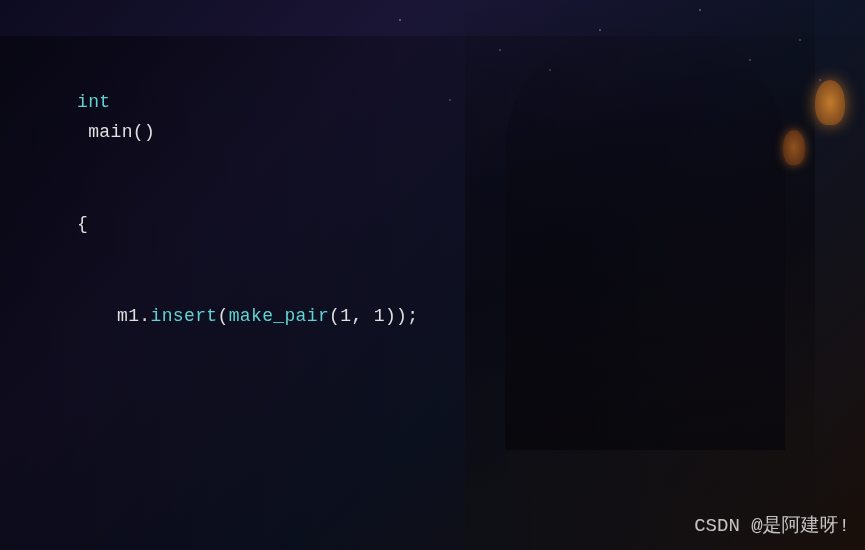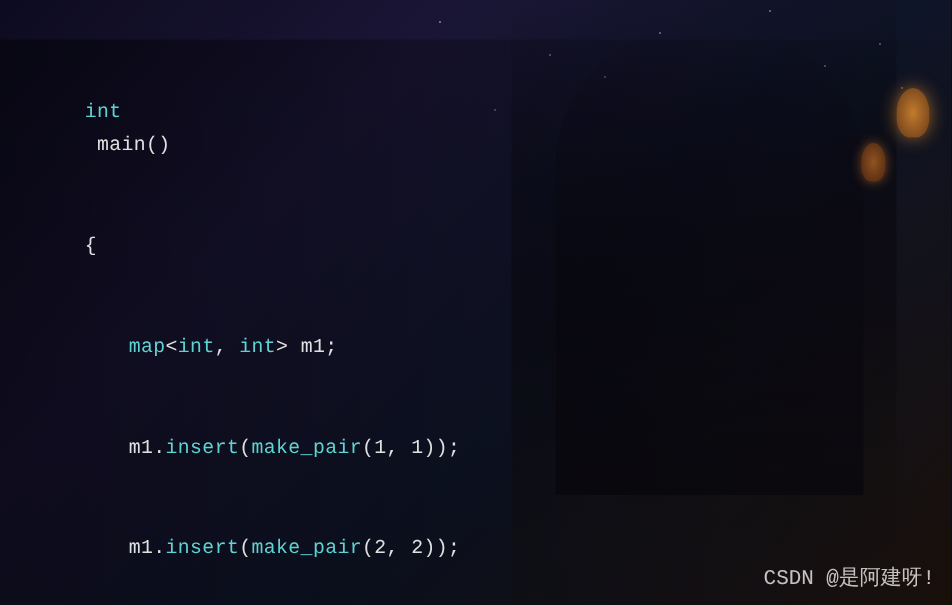--- a/index.html
+++ b/index.html
@@ -146,31 +146,25 @@
 
     <span class="line">
       <span class="c-type">int</span>
       <span class="c-white"> main()</span>
     </span>
 
     <span class="line">
       <span class="c-white">{</span>
     </span>
 
-    <span class="line indent1">
-      <span class="c-type">map</span><span class="c-white">&lt;</span><span class="c-type">int</span><span class="c-white">, </span><span class="c-type">int</span><span class="c-white">&gt; m1;</span>
-    </span>
 
     <span class="line indent1">
       <span class="c-white">m1.</span><span class="c-func">insert</span><span class="c-white">(</span><span class="c-func">make_pair</span><span class="c-white">(1, 1));</span>
     </span>
 
-    <span class="line indent1">
-      <span class="c-white">m1.</span><span class="c-func">insert</span><span class="c-white">(</span><span class="c-func">make_pair</span><span class="c-white">(2, 2));</span>
-    </span>
 
     <span class="line">&nbsp;</span>
 
     <span class="line indent1">
       
     </span>
 
   </div>
 </div>
 

